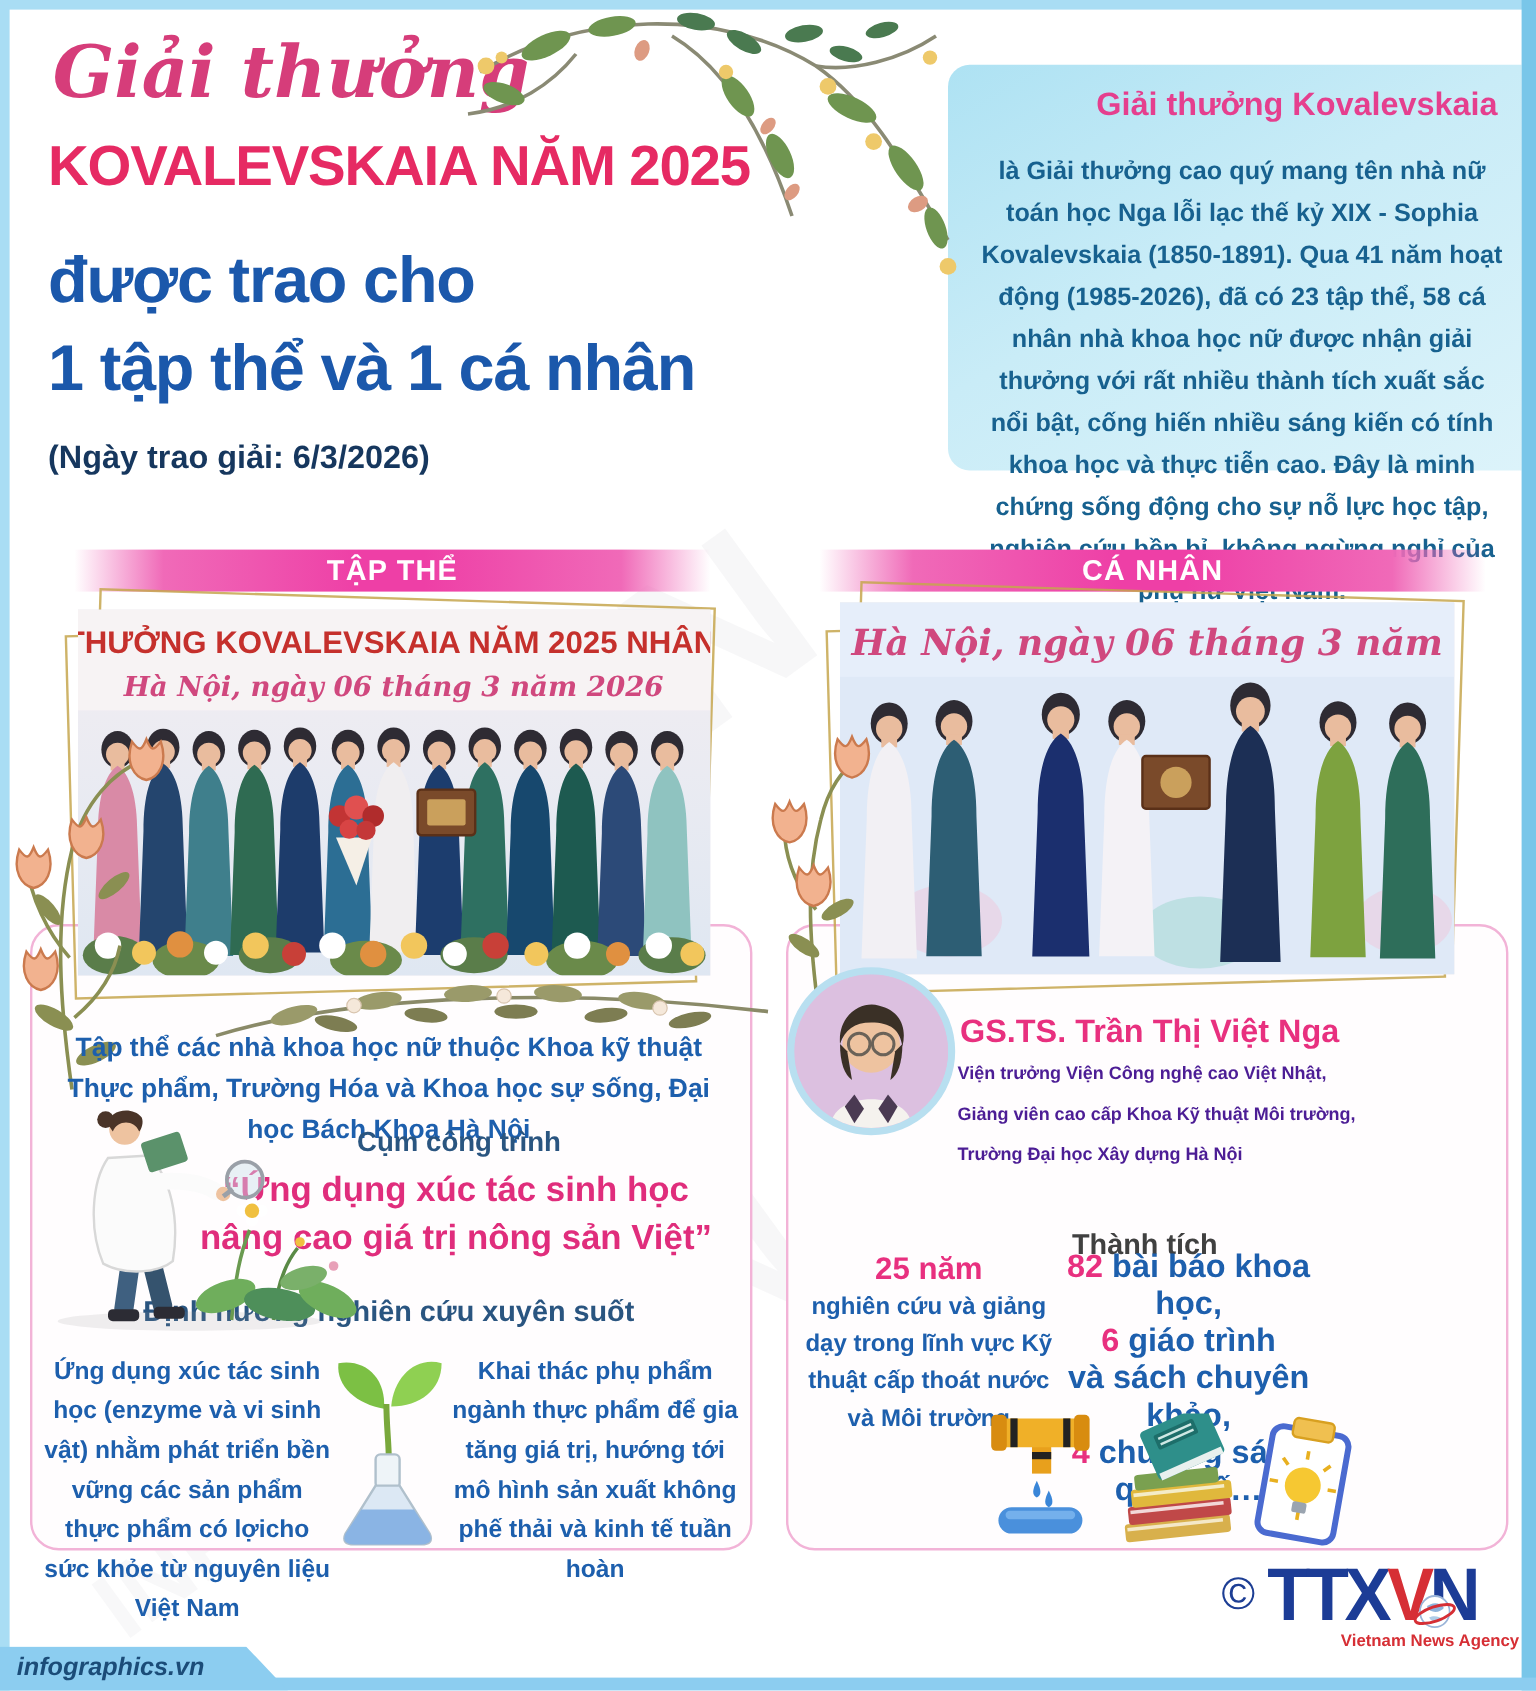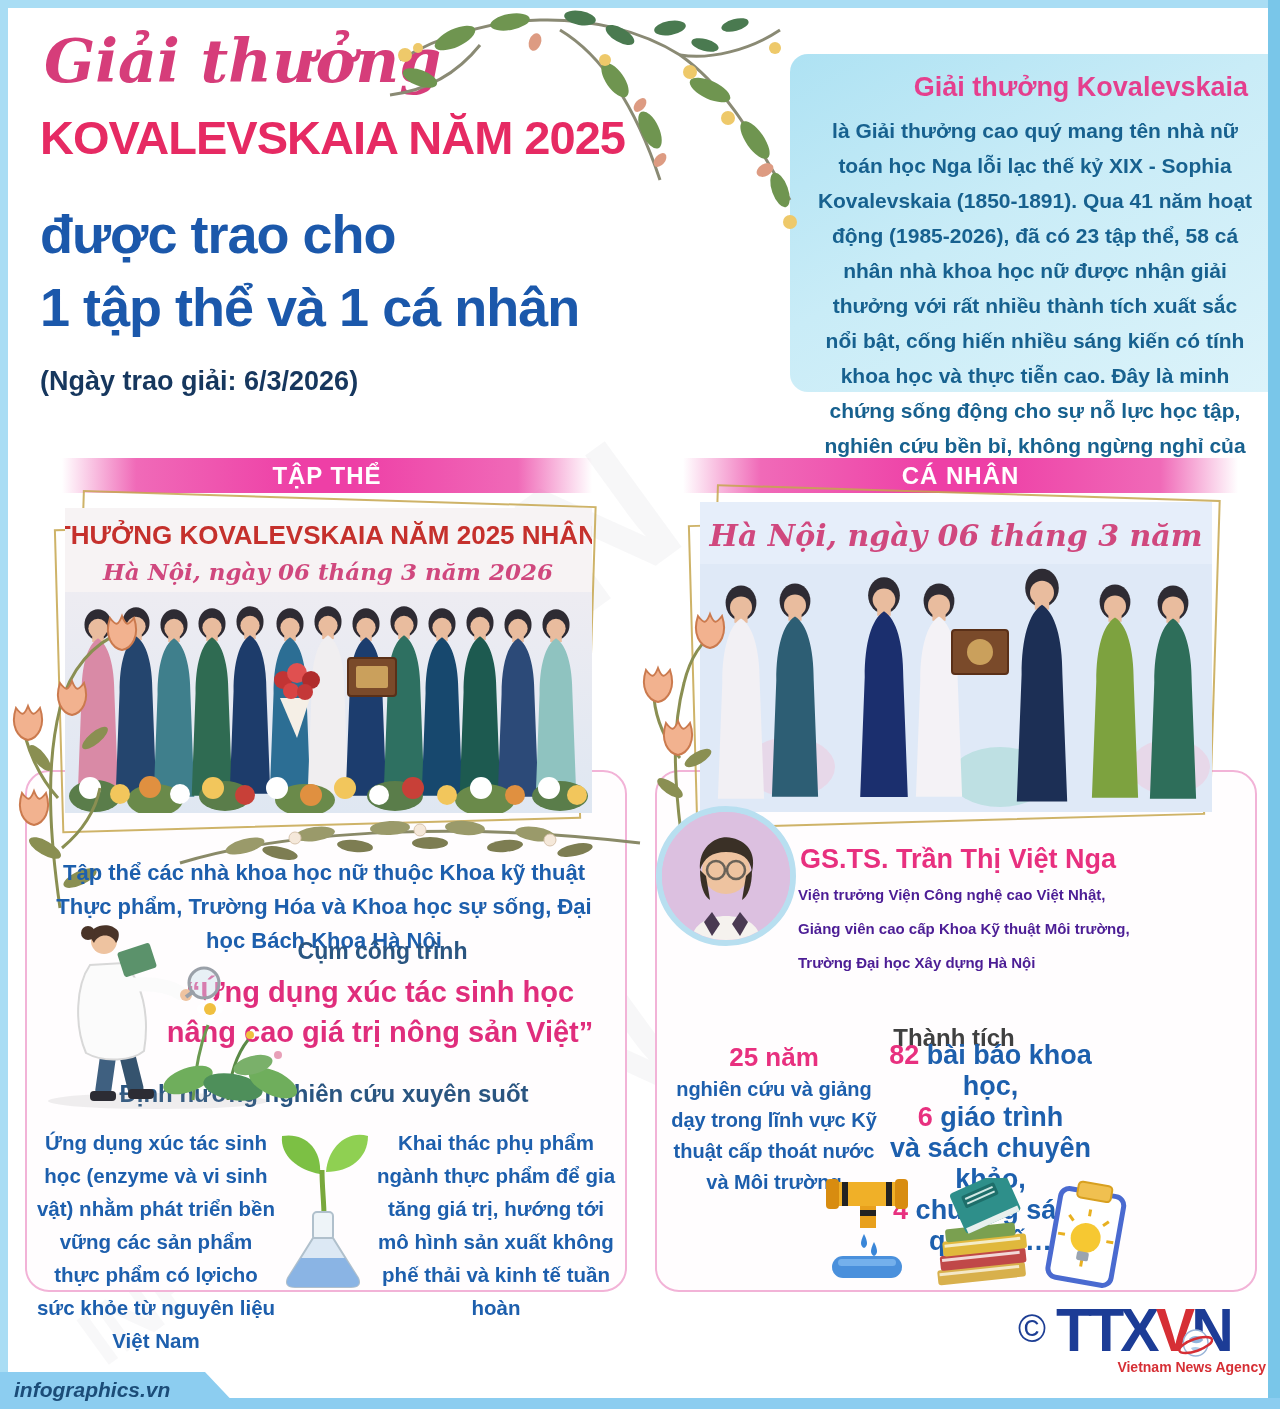--- a/index.html
+++ b/index.html
@@ -26,21 +26,21 @@
   .sub-title{position:absolute;left:40px;font-size:54px;font-weight:800;letter-spacing:-1px;color:#1b58ab;}
   .sub1{top:203px;} .sub2{top:276px;}
   .date-note{position:absolute;left:40px;top:366px;font-size:27px;font-weight:700;color:#16375e;}
 
   
   .intro-box{
     position:absolute;left:790px;top:54px;width:478px;height:338px;
     background:linear-gradient(150deg,#aee2f3 0%,#c9ecf7 45%,#dcf3fa 100%);
     border-radius:18px 0 0 18px;box-sizing:border-box;padding:18px 14px 10px 26px;
   }
-  .intro-title{font-size:27px;font-weight:800;color:#e53f8e;text-align:right;padding-right:6px;margin-bottom:10px;}
+  .intro-title{font-size:27px;font-weight:800;color:#e53f8e;text-align:right;padding-right:6px;margin-bottom:22px;}
   .intro-body{font-size:21px;font-weight:700;color:#17618f;line-height:35px;text-align:center;}
 
   
   .bar{
     position:absolute;top:458px;height:35px;line-height:35px;text-align:center;
     font-size:24px;font-weight:800;letter-spacing:1px;color:#ffffff;
     background:linear-gradient(90deg,rgba(240,110,190,0) 0%,#f06ab8 14%,#ee3fa6 45%,#ee3fa6 55%,#f06ab8 86%,rgba(240,110,190,0) 100%);
   }
   .bar.l{left:62px;width:530px;}
   .bar.r{left:683px;width:555px;}

